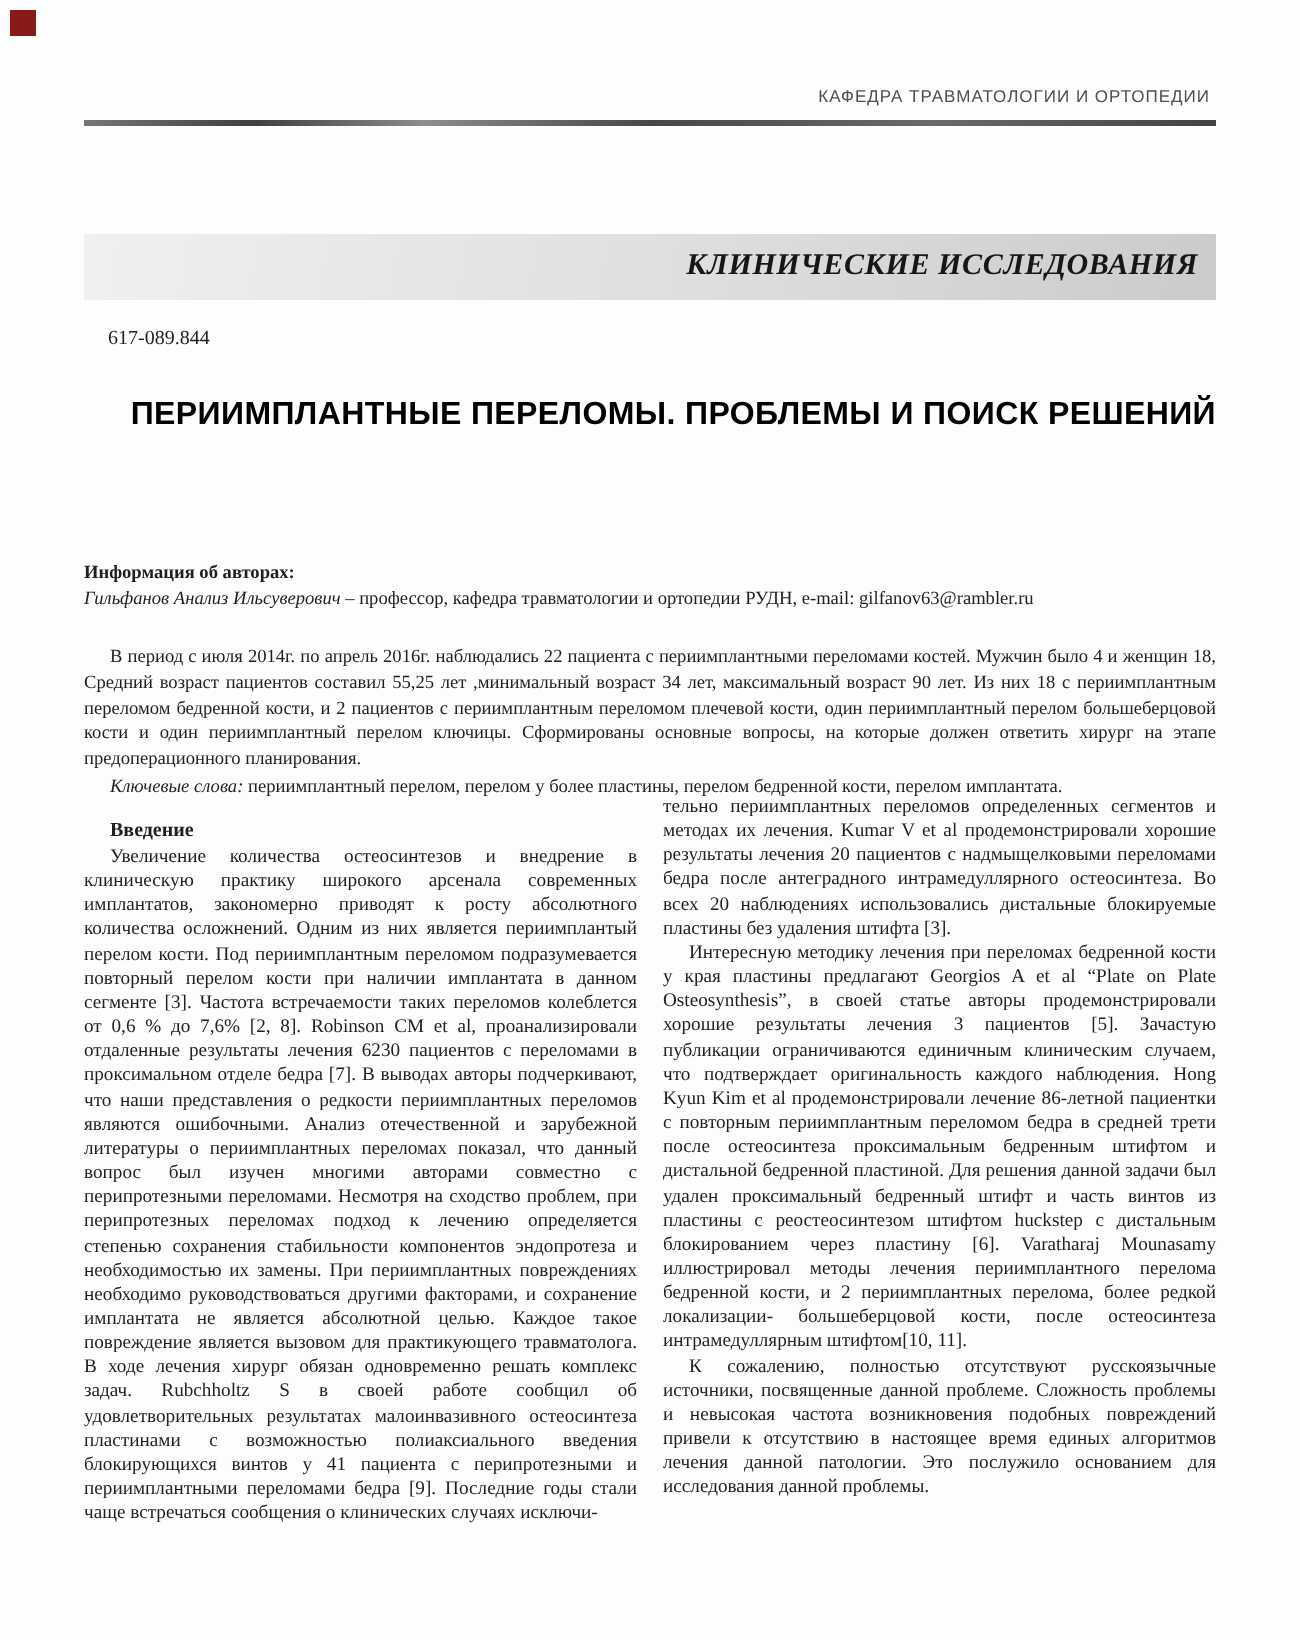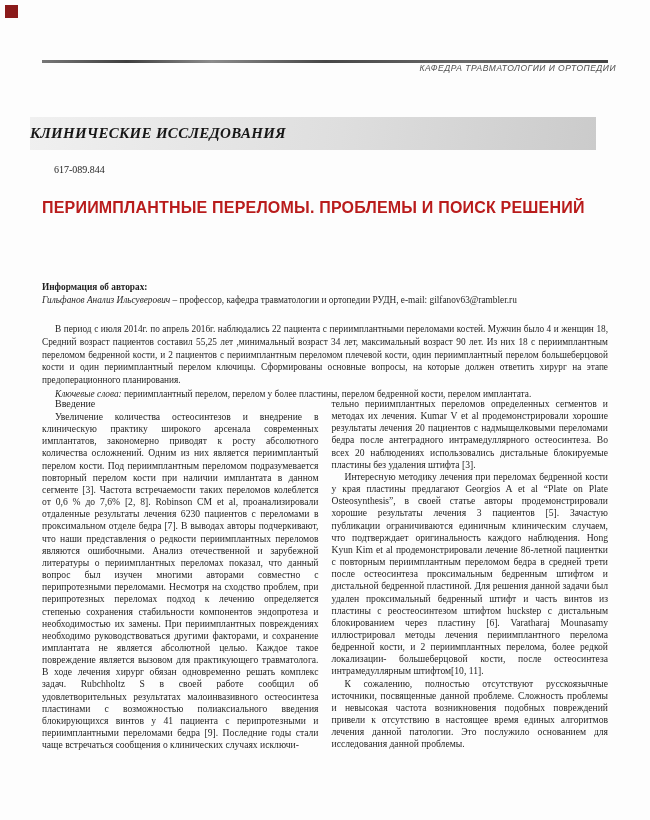--- a/index.html
+++ b/index.html
@@ -5,43 +5,43 @@
   html, body { margin:0; padding:0; background:#ffffff; }
   .sheet {
     position:relative; width:650px; height:820px; background:#fdfdfd;
     font-family:"Liberation Serif", serif; color:#1f1f1f; overflow:hidden;
   }
   .corner-mark {
     position:absolute; left:5px; top:5px; width:13px; height:13px;
     background:#8a1a1a;
   }
   .running-head {
-    position:absolute; top:43px; right:34px;
-    font-family:"Liberation Sans", sans-serif; font-style:italic;
-    font-size:8.5px; letter-spacing:.5px; color:#4f4f4f; white-space:nowrap;margin-top:20px;
+    position:absolute; top:43px; right:45px;
+    font-family:"Liberation Sans", sans-serif; 
+    font-size:8.5px; letter-spacing:.5px; color:#4f4f4f; white-space:nowrap;
   }
   .head-rule {
     position:absolute; left:42px; top:60px; width:566px; height:3px;
     background:linear-gradient(90deg,#777 0%,#3f3f3f 15%,#8c8c8c 30%,#474747 50%,#6a6a6a 75%,#424242 100%);
   }
   .section-banner {
-    position:absolute; left:30px; top:117px; width:566px; height:33px;
+    position:absolute; left:42px; top:117px; width:566px; height:33px;
     background:linear-gradient(100deg,#f0f0f0 0%,#dedede 55%,#cbcbcb 100%);
-    display:flex; align-items:center; 
+    display:flex; align-items:center; justify-content:flex-end;
     box-sizing:border-box; padding-right:9px;
   }
   .section-banner span {
     font-weight:bold; font-style:italic; font-size:15px; color:#161616;
     letter-spacing:.3px;
   }
   .udc { position:absolute; left:54px; top:164px; font-size:10px; }
   .title {
     position:absolute; left:42px; top:199px; width:566px; margin:0;
     font-family:"Liberation Sans", sans-serif; font-weight:bold;
-    font-size:16px; text-align:left; color:#b91c1c; letter-spacing:.2px;
+    font-size:16px; text-align:right; color:#000000; letter-spacing:.2px;
   }
   .authors {
     position:absolute; left:42px; top:234px; width:566px;
     font-weight:bold; font-style:italic; font-size:12.5px; text-align:center;
   }
   .affiliation {
     position:absolute; left:42px; top:258px; width:566px;
     font-family:"Liberation Sans", sans-serif; font-style:italic;
     font-size:11px; text-align:center; color:#222;
   }
@@ -53,21 +53,21 @@
     margin:0; font-size:9.3px; line-height:12.8px;
     text-align:justify; text-indent:13px;
   }
   .keywords { margin-top:1px; }
   .kw-label { font-weight:normal; font-style:italic; }
   .columns {
     position:absolute; left:42px; top:398px; width:566px;
     display:flex; gap:13px;
   }
   .col { width:276.5px; }
-  .intro-heading { font-weight:normal; font-size:10px; margin:0 0 2px 13px; }
+  .intro-heading { font-weight:bold; font-size:10px; margin:12px 0 2px 13px; }
   .para {
     margin:0; font-size:9.6px; line-height:12.15px; text-align:justify;
   }
   .para.indent { text-indent:13px; }
   .footer {
     position:absolute; left:42px; top:752px; width:566px;
     display:flex; justify-content:space-between; align-items:baseline;
     font-family:"Liberation Sans", sans-serif; font-size:13.5px; color:#222;
   }
 </style>

